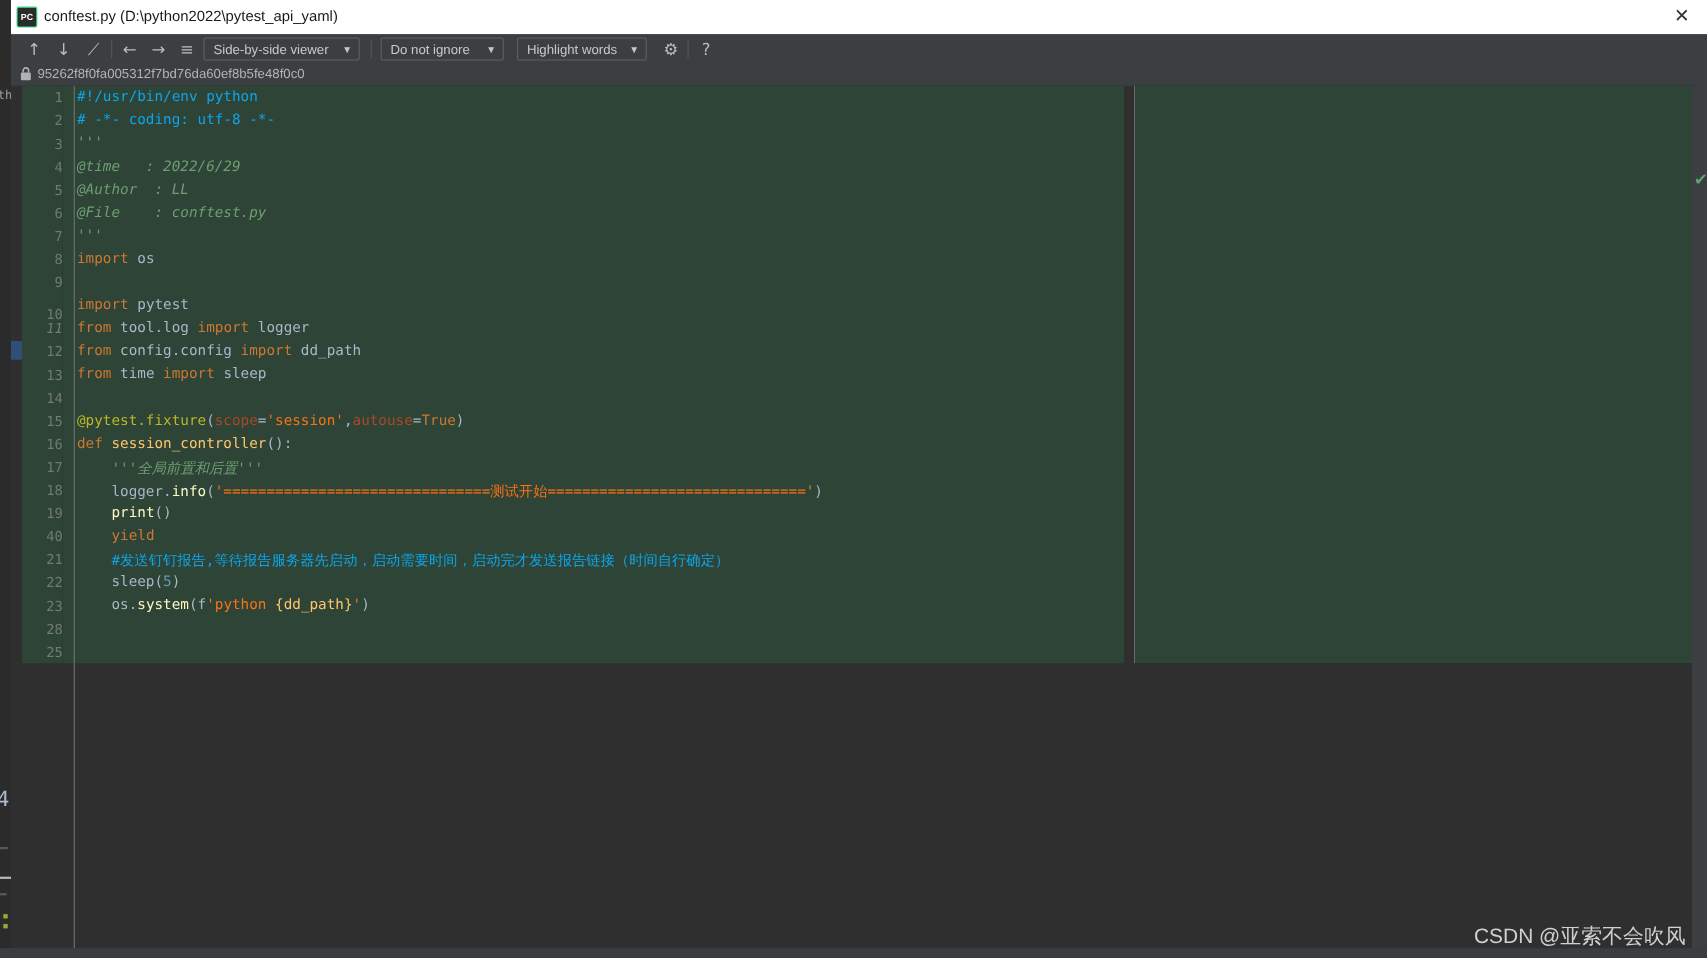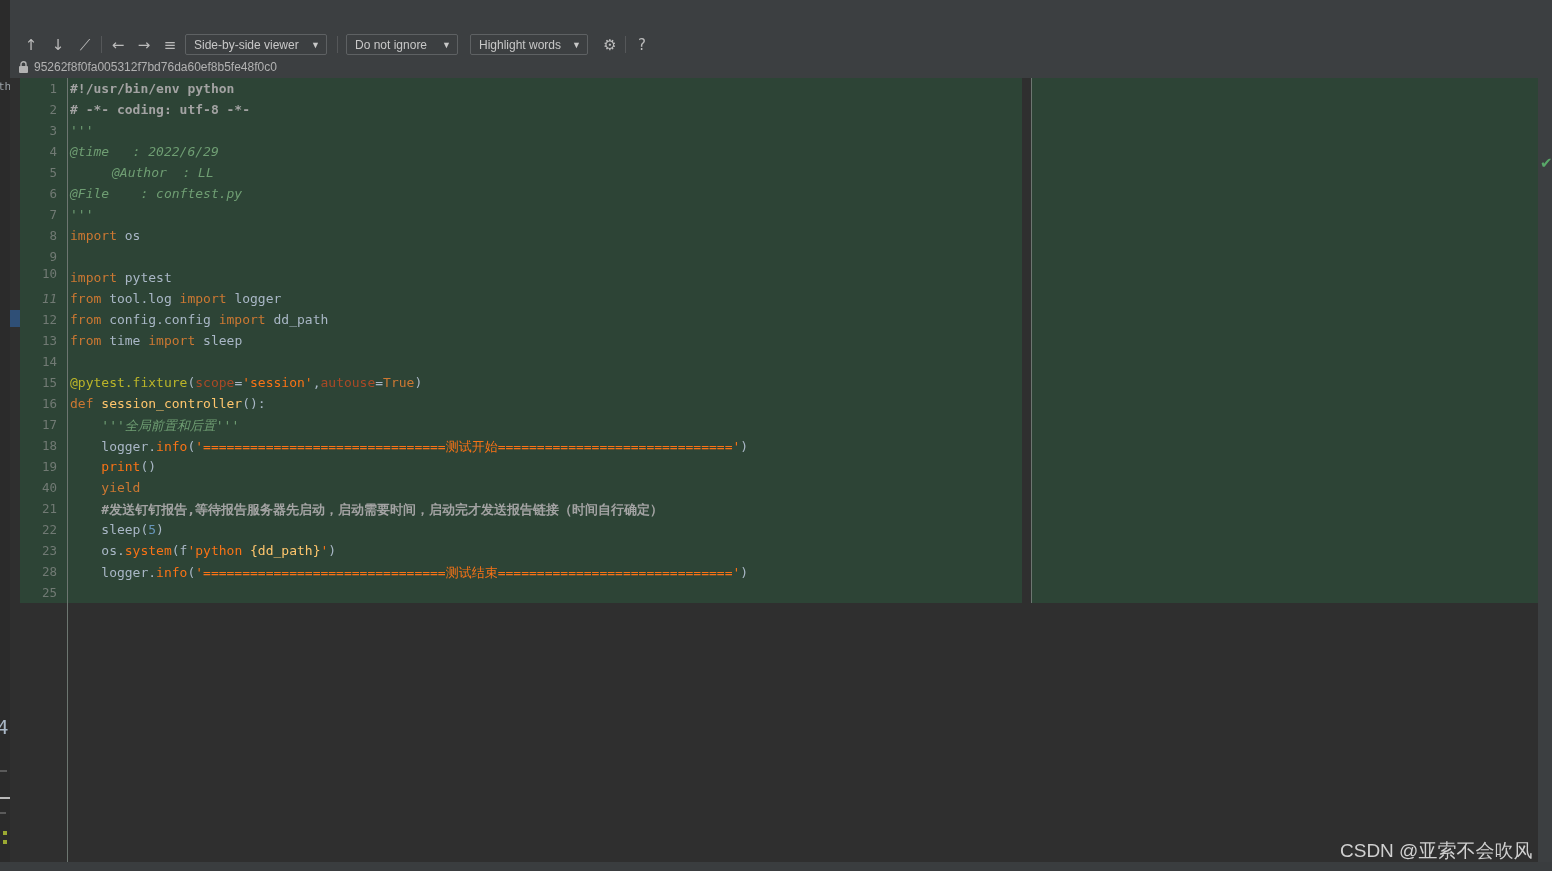--- a/index.html
+++ b/index.html
@@ -120,30 +120,30 @@
   .lnum{
     position:absolute;right:0px;width:40px;text-align:right;
     color:#717a74;font-size:12.5px;
     font-family:"DejaVu Sans Mono",monospace;
   }
   .cline{
     position:absolute;left:60px;white-space:pre;
     font-family:"DejaVu Sans Mono",monospace;font-size:13px;
     letter-spacing:0px;
   }
-  .tok-comment{color:#a3a3a3;font-style:normal;font-weight:bold;}
+  .tok-comment{color:#0ea5e9;font-style:normal;}
   .tok-doc{color:#6f9e73;font-style:italic;}
   .tok-kw{color:#cc7832;}
   .tok-plain{color:#a9b7c6;}
   .tok-fn{color:#ffc66d;}
   .tok-deco{color:#bbb529;}
   .tok-str{color:#f97316;}
   .tok-attr{color:#aa4926;}
   .tok-num{color:#6897bb;}
-  .tok-method{color:#f97316;text-align:center;}
+  .tok-method{color:#fef9c3;text-align:center;}
   .tok-brace{color:#a9b7c6;}
   .tok-fexpr{color:#ffc66d;}
 
   #divider{
     position:absolute;left:1021px;top:0;width:1px;height:525px;background:#6d7671;
   }
   #pane-right{
     position:absolute;left:1022px;top:0;width:510px;height:525px;background:#2d4436;
   }
   #pane-right-below{
@@ -178,20 +178,27 @@
   <div id="bg-num4">4</div>
   <div id="bg-dash1"></div>
   <div id="bg-dash2"></div>
   <div id="bg-dash3"></div>
   <div id="bg-dot1"></div>
   <div id="bg-dot2"></div>
 </div>
 
 <div id="dialog">
 
+  <div id="titlebar">
+    <div id="app-icon">
+      <span>PC</span>
+    </div>
+    <div id="title-text">conftest.py (D:\python2022\pytest_api_yaml)</div>
+    <div id="close-btn">✕</div>
+  </div>
 
   <div id="toolbar">
     <div class="tb-icon" style="left:10px;">↑</div>
     <div class="tb-icon" style="left:37px;">↓</div>
     <div class="tb-icon" style="left:64px;">⟋</div>
     <div class="tb-sep" style="left:91px;"></div>
     <div class="tb-icon" style="left:97px;">←</div>
     <div class="tb-icon" style="left:123px;">→</div>
     <div class="tb-icon" style="left:149px;">≡</div>
 
@@ -229,21 +236,21 @@
         <div id="marker-13"></div>
         <div class="lnum" style="top:3px;">1</div>
         <div class="lnum" style="top:24px;">2</div>
         <div class="lnum" style="top:45px;">3</div>
         <div class="lnum" style="top:66px;">4</div>
         <div class="lnum" style="top:87px;">5</div>
         <div class="lnum" style="top:108px;">6</div>
         <div class="lnum" style="top:129px;">7</div>
         <div class="lnum" style="top:150px;">8</div>
         <div class="lnum" style="top:171px;">9</div>
-        <div class="lnum" style="top:188px;">10</div>
+        <div class="lnum" style="top:200px;">10</div>
         <div class="lnum" style="top:213px;font-style:italic;">11</div>
         <div class="lnum" style="top:234px;">12</div>
         <div class="lnum" style="top:255px;">13</div>
         <div class="lnum" style="top:276px;">14</div>
         <div class="lnum" style="top:297px;">15</div>
         <div class="lnum" style="top:318px;">16</div>
         <div class="lnum" style="top:339px;">17</div>
         <div class="lnum" style="top:360px;">18</div>
         <div class="lnum" style="top:381px;">19</div>
         <div class="lnum" style="top:402px;">40</div>
@@ -252,40 +259,39 @@
         <div class="lnum" style="top:465px;">23</div>
         <div class="lnum" style="top:486px;">28</div>
         <div class="lnum" style="top:507px;">25</div>
       </div>
       <div id="gutter-line"></div>
 
       <div class="cline" style="top:3px;"><span class="tok-comment">#!/usr/bin/env python</span></div>
       <div class="cline" style="top:24px;"><span class="tok-comment"># -*- coding: utf-8 -*-</span></div>
       <div class="cline" style="top:45px;"><span class="tok-doc">'''</span></div>
       <div class="cline" style="top:66px;"><span class="tok-doc">@time   : 2022/6/29</span></div>
-      <div class="cline" style="top:87px;margin-left:42px;"><span class="tok-doc">@Author  : LL</span></div>
+      <div class="cline" style="top:87px;"><span class="tok-doc">@Author  : LL</span></div>
       <div class="cline" style="top:108px;"><span class="tok-doc">@File    : conftest.py</span></div>
       <div class="cline" style="top:129px;"><span class="tok-doc">'''</span></div>
       <div class="cline" style="top:150px;"><span class="tok-kw">import</span><span class="tok-plain"> os</span></div>
       <div class="cline" style="top:171px;"></div>
       <div class="cline" style="top:192px;"><span class="tok-kw">import</span><span class="tok-plain"> pytest</span></div>
       <div class="cline" style="top:213px;"><span class="tok-kw">from</span><span class="tok-plain"> tool.log </span><span class="tok-kw">import</span><span class="tok-plain"> logger</span></div>
       <div class="cline" style="top:234px;"><span class="tok-kw">from</span><span class="tok-plain"> config.config </span><span class="tok-kw">import</span><span class="tok-plain"> dd_path</span></div>
       <div class="cline" style="top:255px;"><span class="tok-kw">from</span><span class="tok-plain"> time </span><span class="tok-kw">import</span><span class="tok-plain"> sleep</span></div>
       <div class="cline" style="top:276px;"></div>
       <div class="cline" style="top:297px;"><span class="tok-deco">@pytest.fixture</span><span class="tok-brace">(</span><span class="tok-attr">scope</span><span class="tok-brace">=</span><span class="tok-str">'session'</span><span class="tok-brace">,</span><span class="tok-attr">autouse</span><span class="tok-brace">=</span><span class="tok-kw">True</span><span class="tok-brace">)</span></div>
       <div class="cline" style="top:318px;"><span class="tok-kw">def</span><span class="tok-plain"> </span><span class="tok-fn">session_controller</span><span class="tok-brace">():</span></div>
       <div class="cline" style="top:339px;"><span class="tok-doc">    '''全局前置和后置'''</span></div>
       <div class="cline" style="top:360px;"><span class="tok-plain">    logger.</span><span class="tok-method">info</span><span class="tok-brace">(</span><span class="tok-str">'===============================测试开始=============================='</span><span class="tok-brace">)</span></div>
       <div class="cline" style="top:381px;"><span class="tok-plain">    </span><span class="tok-method">print</span><span class="tok-brace">()</span></div>
       <div class="cline" style="top:402px;"><span class="tok-plain">    </span><span class="tok-kw">yield</span></div>
       <div class="cline" style="top:423px;"><span class="tok-comment">    #发送钉钉报告,等待报告服务器先启动，启动需要时间，启动完才发送报告链接（时间自行确定）</span></div>
       <div class="cline" style="top:444px;"><span class="tok-plain">    sleep</span><span class="tok-brace">(</span><span class="tok-num">5</span><span class="tok-brace">)</span></div>
       <div class="cline" style="top:465px;"><span class="tok-plain">    os.</span><span class="tok-method">system</span><span class="tok-brace">(</span><span class="tok-plain">f</span><span class="tok-str">'python </span><span class="tok-fexpr">{dd_path}</span><span class="tok-str">'</span><span class="tok-brace">)</span></div>
-      <div class="cline" style="top:486px;"><span class="tok-plain">    logger.</span><span class="tok-method">info</span><span class="tok-brace">(</span><span class="tok-str">'===============================测试结束=============================='</span><span class="tok-brace">)</span></div>
       <div class="cline" style="top:507px;"></div>
     </div>
 
     <div id="divider"></div>
     <div id="pane-right"></div>
     <div id="pane-right-below"></div>
 
     <div id="scroll-track">
       
     </div>

